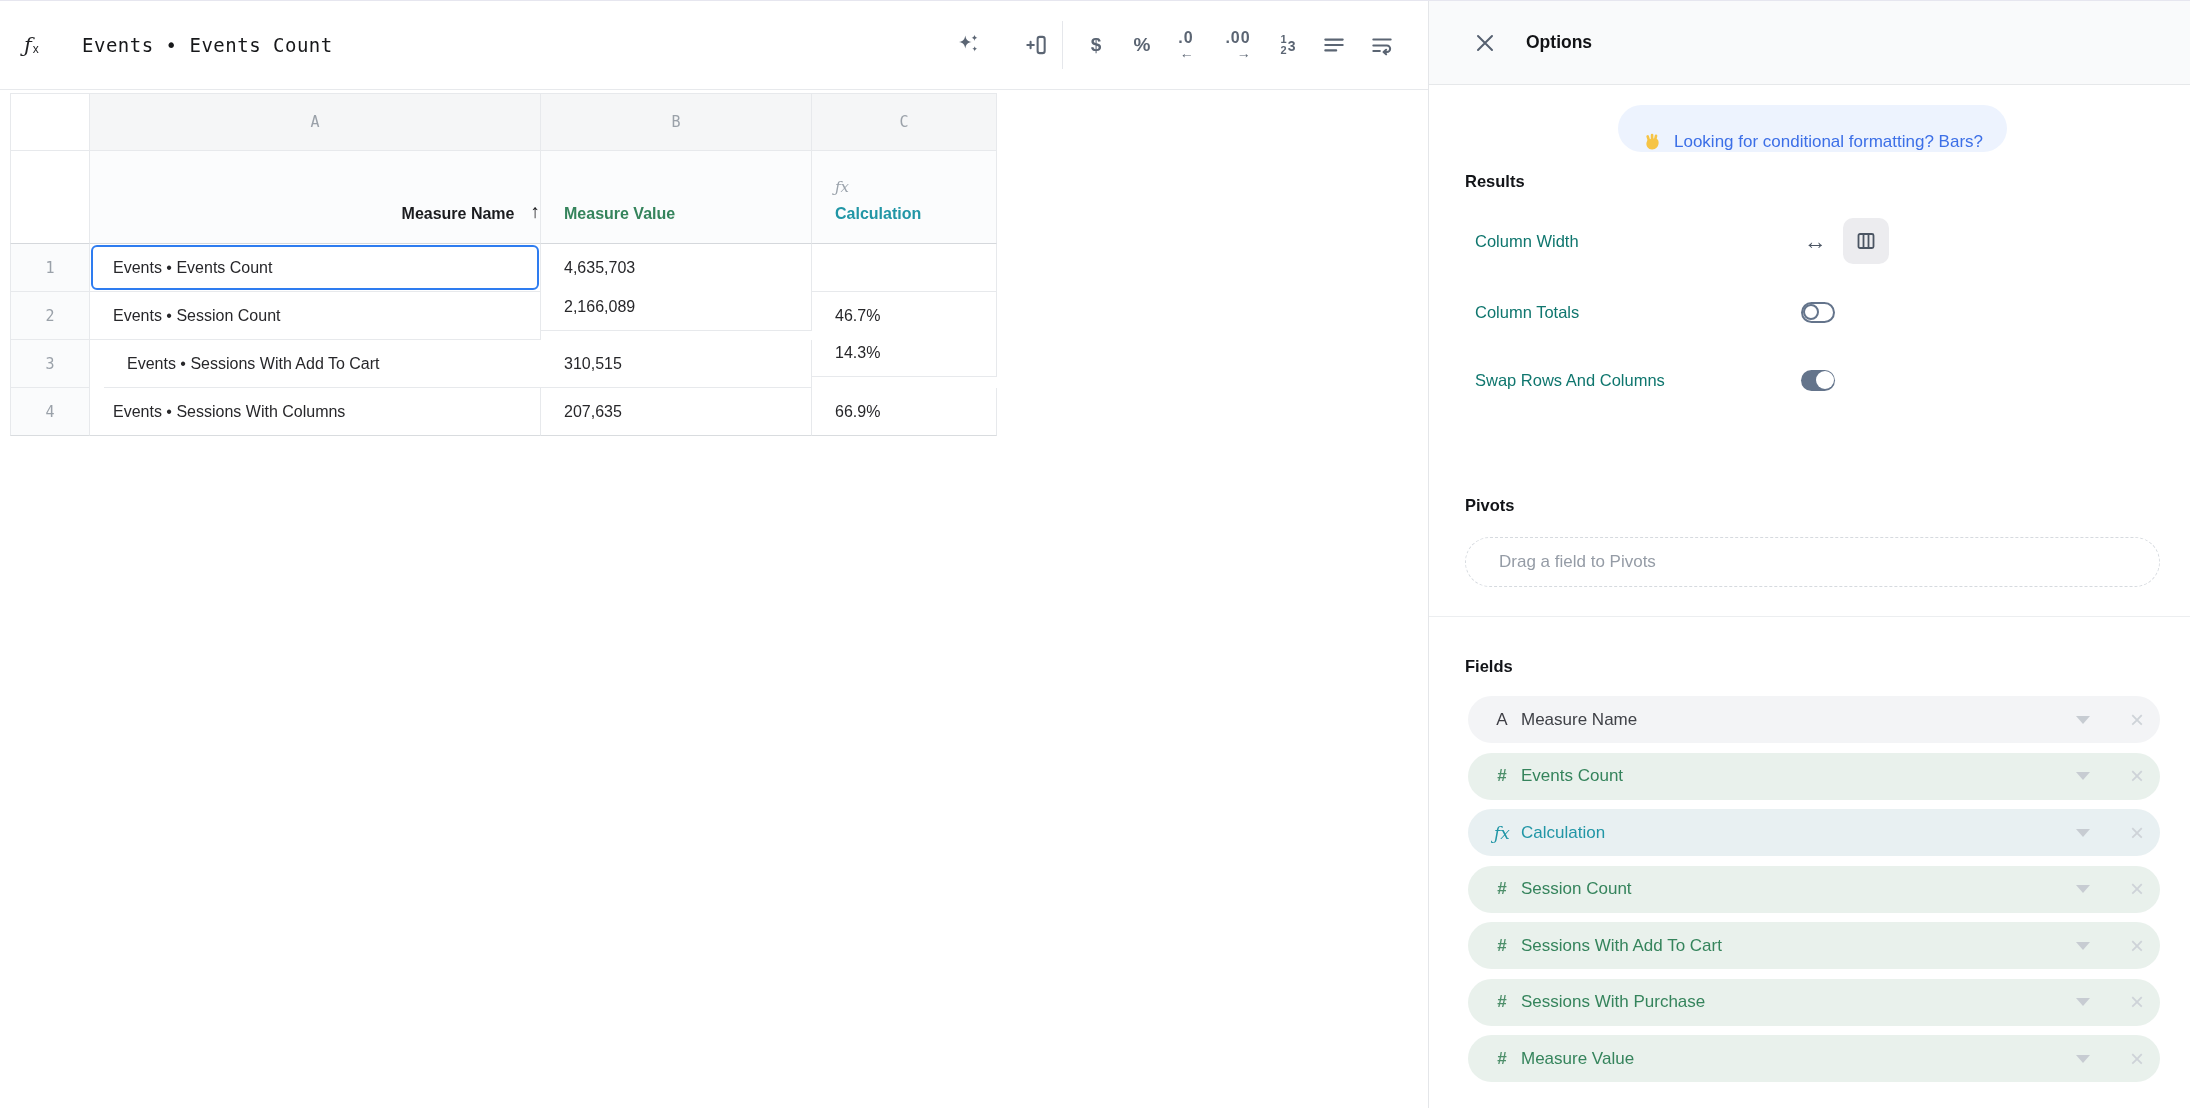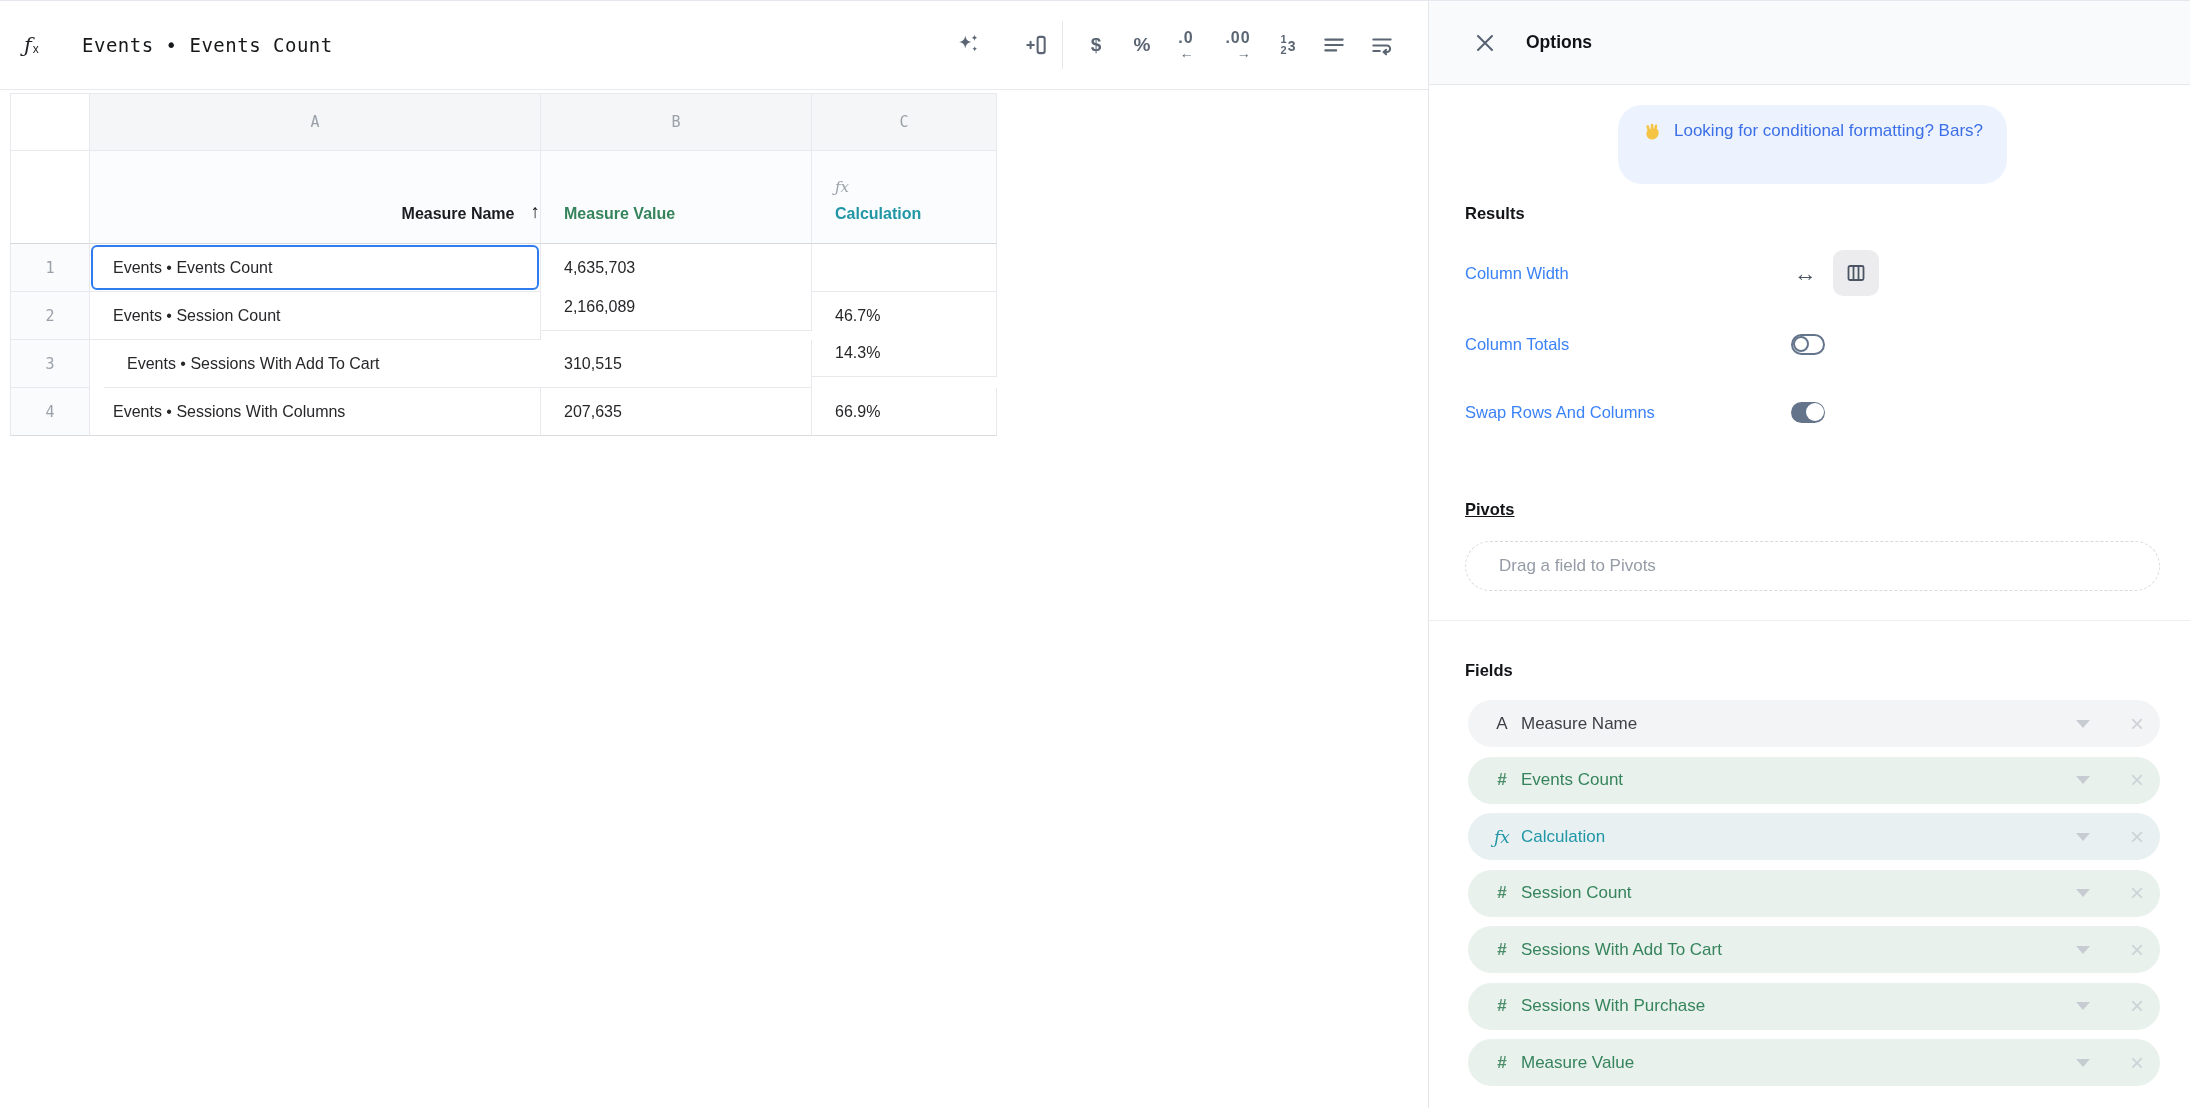--- a/index.html
+++ b/index.html
@@ -48,38 +48,38 @@
             border-radius:6px;pointer-events:none;box-sizing:border-box;background:transparent;}
 
   
   .panel{position:absolute;left:1428px;top:0;width:762px;height:1108px;background:#fff;
          border-left:1px solid #e4e6e9;box-sizing:border-box;}
   .panel-hdr{height:83px;background:#f9fafb;border-bottom:1px solid #e6e8ea;display:flex;align-items:center;}
   .close-btn{margin-left:43px;width:26px;height:26px;display:flex;align-items:center;justify-content:center;cursor:pointer;}
   .panel-title{margin-left:28px;font-weight:700;font-size:17.5px;color:#121316;}
   .panel-body{padding:0 30px 0 36px;}
   .banner-row{margin-top:20px;display:flex;justify-content:center;}
-  .banner{height:47px;border-radius:24px;background:#edf3fe;display:flex;align-items:flex-start;
-          padding:16px 24px;gap:11px;cursor:pointer;}
+  .banner{height:47px;border-radius:24px;background:#edf3fe;display:flex;align-items:flex-end;
+          padding:0 24px;gap:11px;cursor:pointer;}
   .banner a{color:#3c6fe7;font-size:17px;text-decoration:none;}
   .sec-h{font-weight:700;font-size:16.5px;color:#121418;line-height:22px;}
   .h-results{margin-top:18px;}
   .opt-row{display:flex;align-items:center;height:46px;}
   .r1{margin-top:26px;} .r2{margin-top:26px;height:44px;} .r3{margin-top:24px;height:44px;}
-  .opt-label{width:326px;color:#3b82f6;font-size:16.5px;}
+  .opt-label{width:326px;color:#0f766e;font-size:16.5px;margin-left:10px;}
   .opt-ctrl{display:flex;align-items:center;gap:14px;}
   .wicon{font-size:23px;color:#4b5563;width:28px;text-align:center;}
   .colbtn{width:46px;height:46px;border-radius:10px;background:#ececef;display:flex;align-items:center;justify-content:center;cursor:pointer;}
   .toggle{width:34px;height:21px;border-radius:11px;box-sizing:border-box;position:relative;cursor:pointer;}
   .toggle.off{border:2px solid #64748b;background:#fff;}
   .toggle.off .knob{position:absolute;left:0px;top:0.5px;width:16px;height:16px;border-radius:50%;
                     border:2px solid #64748b;background:#fff;box-sizing:border-box;}
   .toggle.on{background:#64748b;}
   .toggle.on .knob{position:absolute;right:1.5px;top:1.5px;width:18px;height:18px;border-radius:50%;background:#fff;}
-  .h-pivots{margin-top:64px;text-decoration:underline;}
+  .h-pivots{margin-top:92px;}
   .dropzone{margin-top:21px;height:50px;border:1.5px dashed #d6dadf;border-radius:25px;box-sizing:border-box;
             display:flex;align-items:center;padding-left:33px;color:#959ca6;font-size:17px;}
   .panel-div{margin:29px -30px 0 -36px;height:0;border-top:1px solid #eceef0;}
   .h-fields{margin-top:38px;}
   .pills{margin-top:19px;margin-left:3px;display:flex;flex-direction:column;gap:9.5px;}
   .pill{height:47px;border-radius:24px;display:flex;align-items:center;padding:0 14px 0 17px;cursor:grab;}
   .pill .picon{width:34px;text-align:center;font-size:17px;font-weight:600;}
   .pill .plabel{margin-left:2px;font-size:17px;}
   .pill .caret{margin-left:auto;width:0;height:0;border-left:7px solid transparent;border-right:7px solid transparent;
                border-top:8px solid #c7ccd2;cursor:pointer;}

